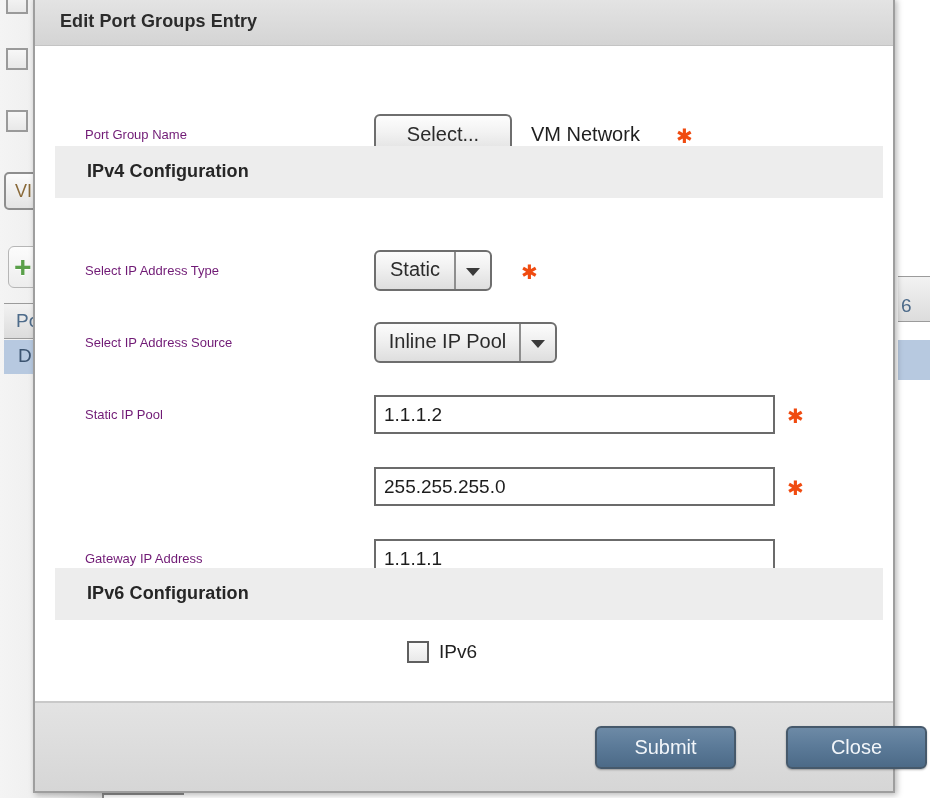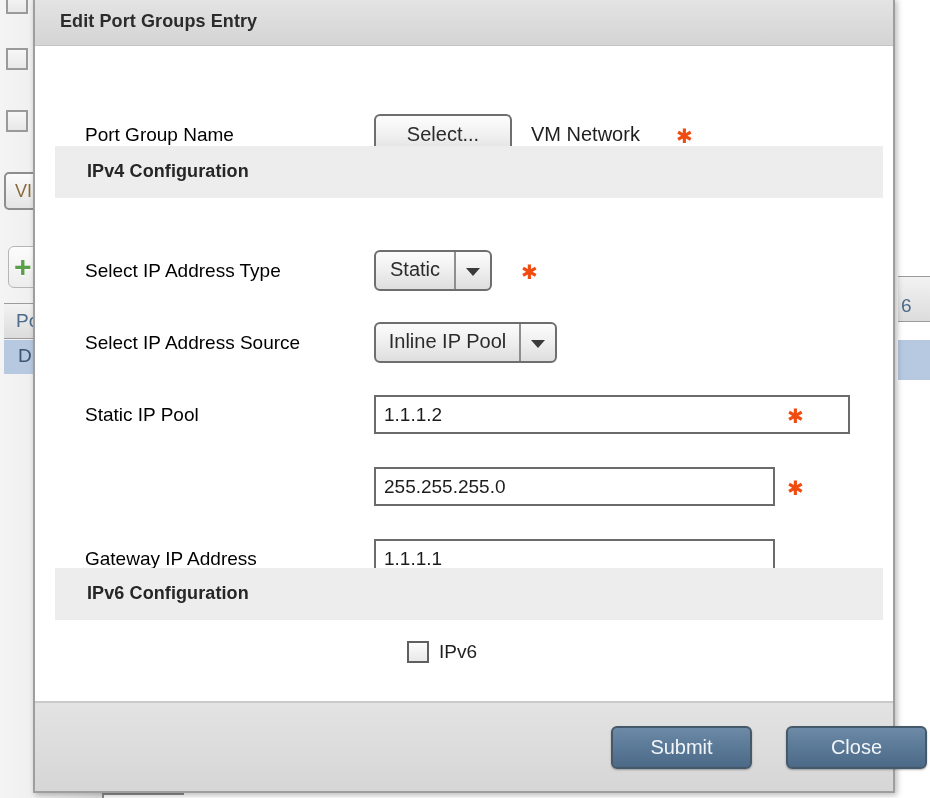--- a/index.html
+++ b/index.html
@@ -173,22 +173,22 @@
     position: absolute;
     left: 0;
     width: 100%;
     height: 56px;
   }
   .label {
     position: absolute;
     left: 50px;
     top: 0;
     width: 290px;
-    font-size: 19px;
-    color: #000000;
+    font-size: 13px;
+    color: #701a75;
     line-height: 30px;
     white-space: nowrap;
   }
 
   .section-band {
     position: absolute;
     left: 20px;
     width: 828px;
     height: 52px;
     background: #ededed;
@@ -351,21 +351,21 @@
       <div class="row" style="top:282px;">
         <div class="label" style="width:330px;">Select IP Address Source</div>
         <div class="combo" style="left:339px; top:-6px; width:183px; height:41px;">
           <div class="combo-val">Inline IP Pool</div>
           <div class="combo-arrow"></div>
         </div>
       </div>
 
       <div class="row" style="top:354px;">
         <div class="label">Static IP Pool</div>
-        <input class="txt" style="left: 339px; top: -5px; width: 476px; height: 39px;" value="1.1.1.2">
+        <input class="txt" style="left: 339px; top: -5px; width: 401px; height: 39px;" value="1.1.1.2">
         <div class="req" style="left:752px; top:6px;">✱</div>
       </div>
 
       <div class="row" style="top:426px;">
         <input class="txt" style="left: 339px; top: -5px; width: 401px; height: 39px;" value="255.255.255.0">
         <div class="req" style="left:752px; top:6px;">✱</div>
       </div>
 
       <div class="row" style="top:498px;">
         <div class="label">Gateway IP Address</div>
@@ -377,18 +377,18 @@
       </div>
 
       <div class="chk-wrap" style="left:372px; top:595px;">
         <div class="chk"></div>
         <div class="chk-label">IPv6</div>
       </div>
 
     </div>
 
     <div class="modal-footer">
-      <div class="btn-primary" style="left:560px; top:23px; width:141px; height:43px; line-height:39px;margin-left:16px;">Submit</div>
+      <div class="btn-primary" style="left:560px; top:23px; width:141px; height:43px; line-height:39px;">Submit</div>
       <div class="btn-primary" style="left:751px; top:23px; width:141px; height:43px; line-height:39px;">Close</div>
     </div>
 
   </div>
 </div>
 
 </body></html>

